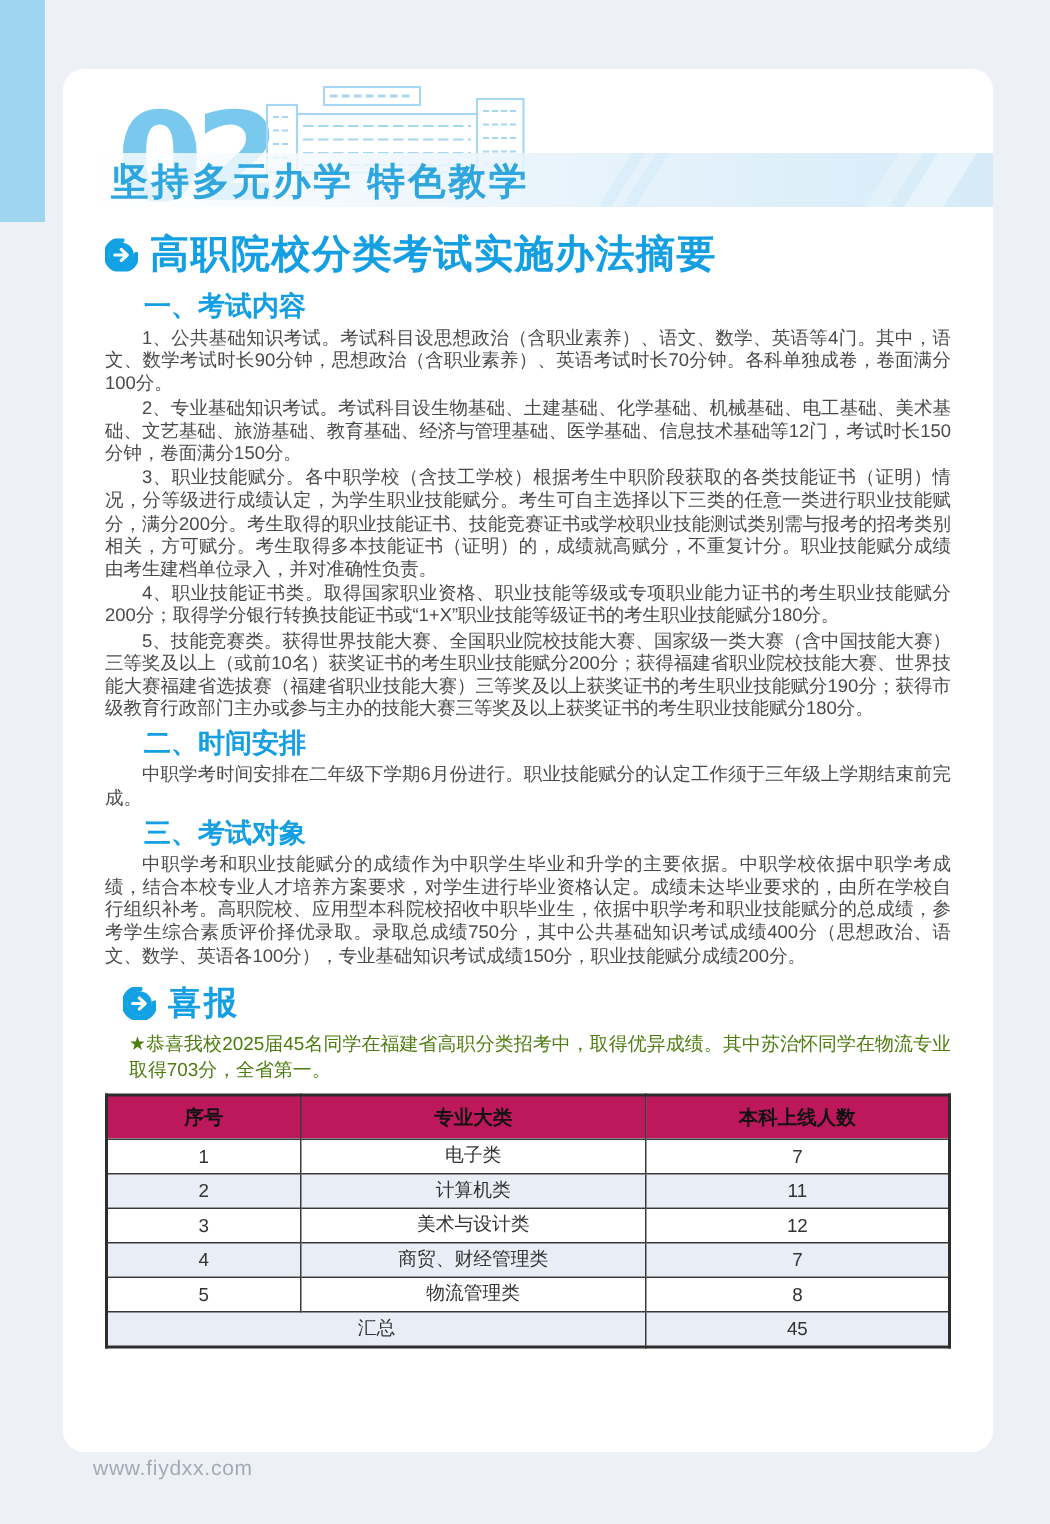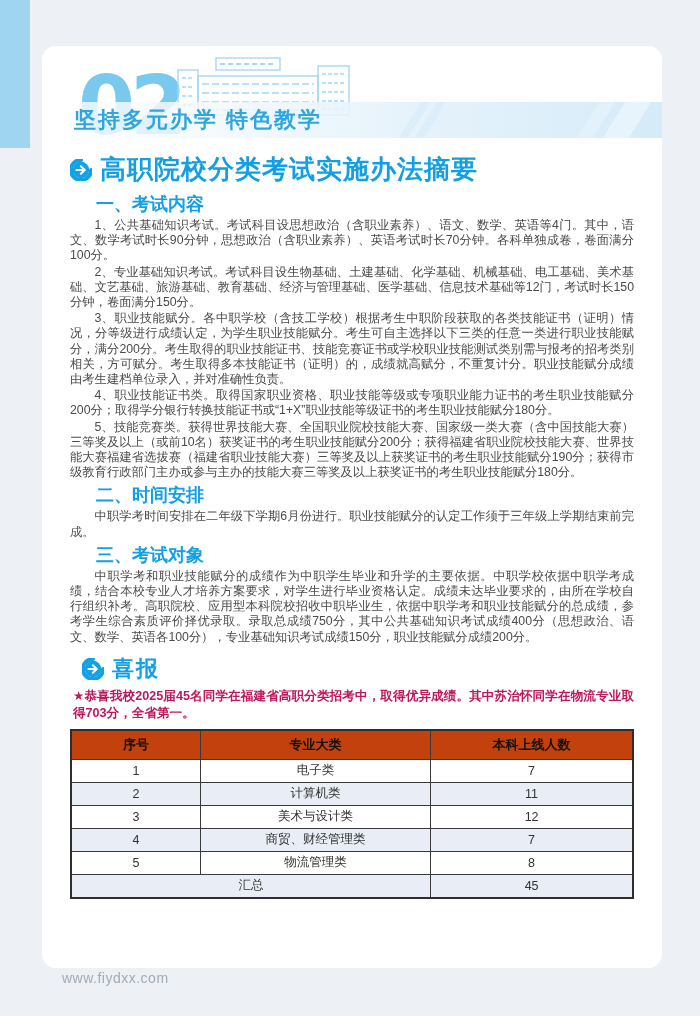--- a/index.html
+++ b/index.html
@@ -23,46 +23,46 @@
     color:#79c8ee;letter-spacing:-5px;
     font-family:"DejaVu Sans",sans-serif;
   }
   .building{position:absolute;left:134px;top:8px;}
   .banner{
     position:absolute;left:16px;right:0;top:56px;height:36px;
     background:linear-gradient(90deg,rgba(255,255,255,.78),rgba(229,242,251,.9) 55%,rgba(211,234,248,.95));
     display:flex;align-items:center;
   }
   .banner-title{
-    font-size:22px;font-weight:bold;color:#2fa7de;
+    font-size:25px;font-weight:bold;color:#2fa7de;
     letter-spacing:2px;padding-left:16px;white-space:nowrap;
   }
   .stripe{position:absolute;top:0;bottom:0;transform:skewX(-32deg);background:#dceef9;}
   .stripe.s1{left:352px;width:9px;}
   .stripe.s2{left:368px;width:9px;}
   .stripe.s3{right:58px;width:16px;background:#e2f1fa;}
   .stripe.s4{right:22px;width:26px;background:#e8f4fb;}
   
   .sec-head{display:flex;align-items:center;gap:8px;margin:4px 0 5px;}
   .sec-head .title{font-size:26px;font-weight:bold;color:#149fe3;letter-spacing:1px;}
   .arrow-badge{flex:0 0 auto;display:inline-flex;}
   
   .sub-head{color:#149fe3;font-weight:bold;font-size:18px;margin:3px 0 2px;padding-left:26px;}
   .para{
     font-size:12.3px;color:#4a4a4a;line-height:15.2px;
     text-align:justify;text-indent:2em;margin:0 0 1px 0;
   }
   
   .gn-head{display:flex;align-items:center;gap:8px;margin:9px 12px 4px;}
   .gn-head .title{font-size:22px;font-weight:bold;color:#149fe3;letter-spacing:2px;}
-  .gn-intro{font-size:12.6px;color:#be185d;line-height:17px;text-align:justify;margin:0 0 7px 3px;font-weight:bold;}
+  .gn-intro{font-size:12.6px;color:#4d7c0f;line-height:17px;text-align:justify;margin:0 0 7px 16px;}
   
   table.report{width:100%;border-collapse:collapse;border:2px solid #2e2e2e;}
   table.report th{
-    background:#c2410c;color:#121212;font-size:13px;font-weight:bold;
+    background:#be185d;color:#121212;font-size:13px;font-weight:bold;
     height:26px;border:1px solid #3a3a3a;text-align:center;
   }
   table.report td{
     font-size:12.5px;color:#333;text-align:center;height:20px;
     border:1px solid #3a3a3a;background:#ffffff;padding:1px 4px;
   }
   table.report tr.alt td{background:#e9edf5;}
   .col-no{width:23%;}.col-major{width:41%;}.col-count{width:36%;}
   
   .footer-url{

